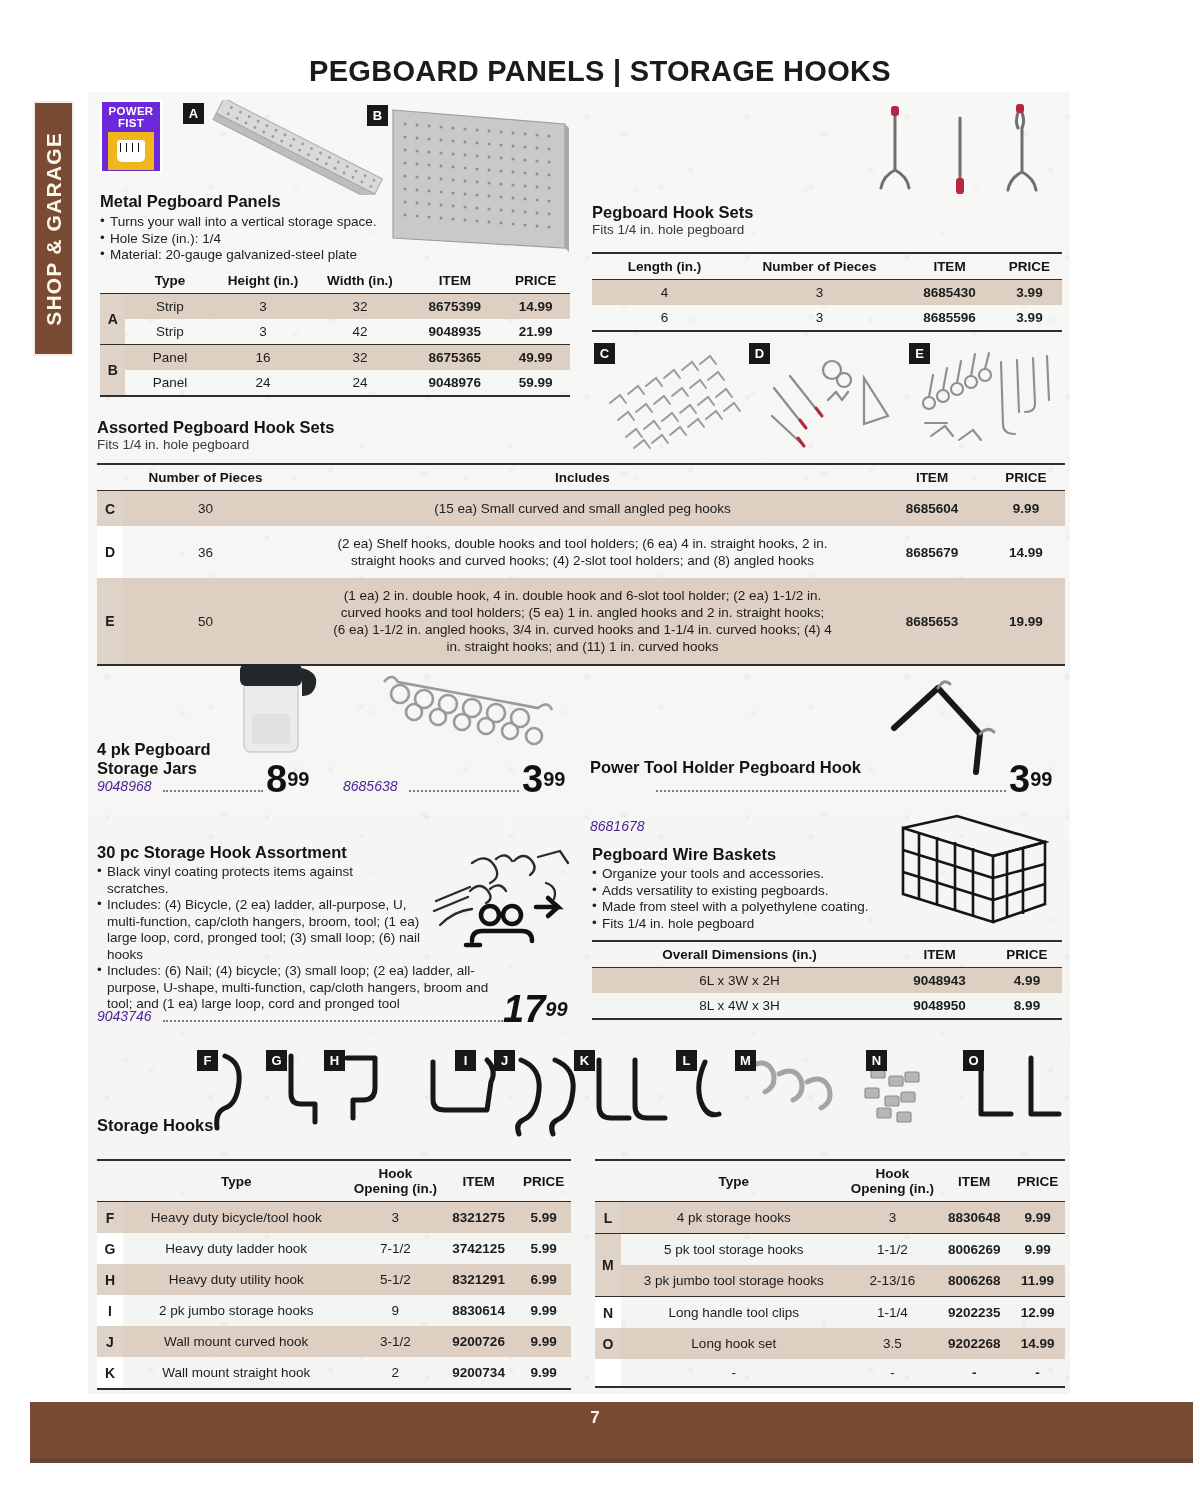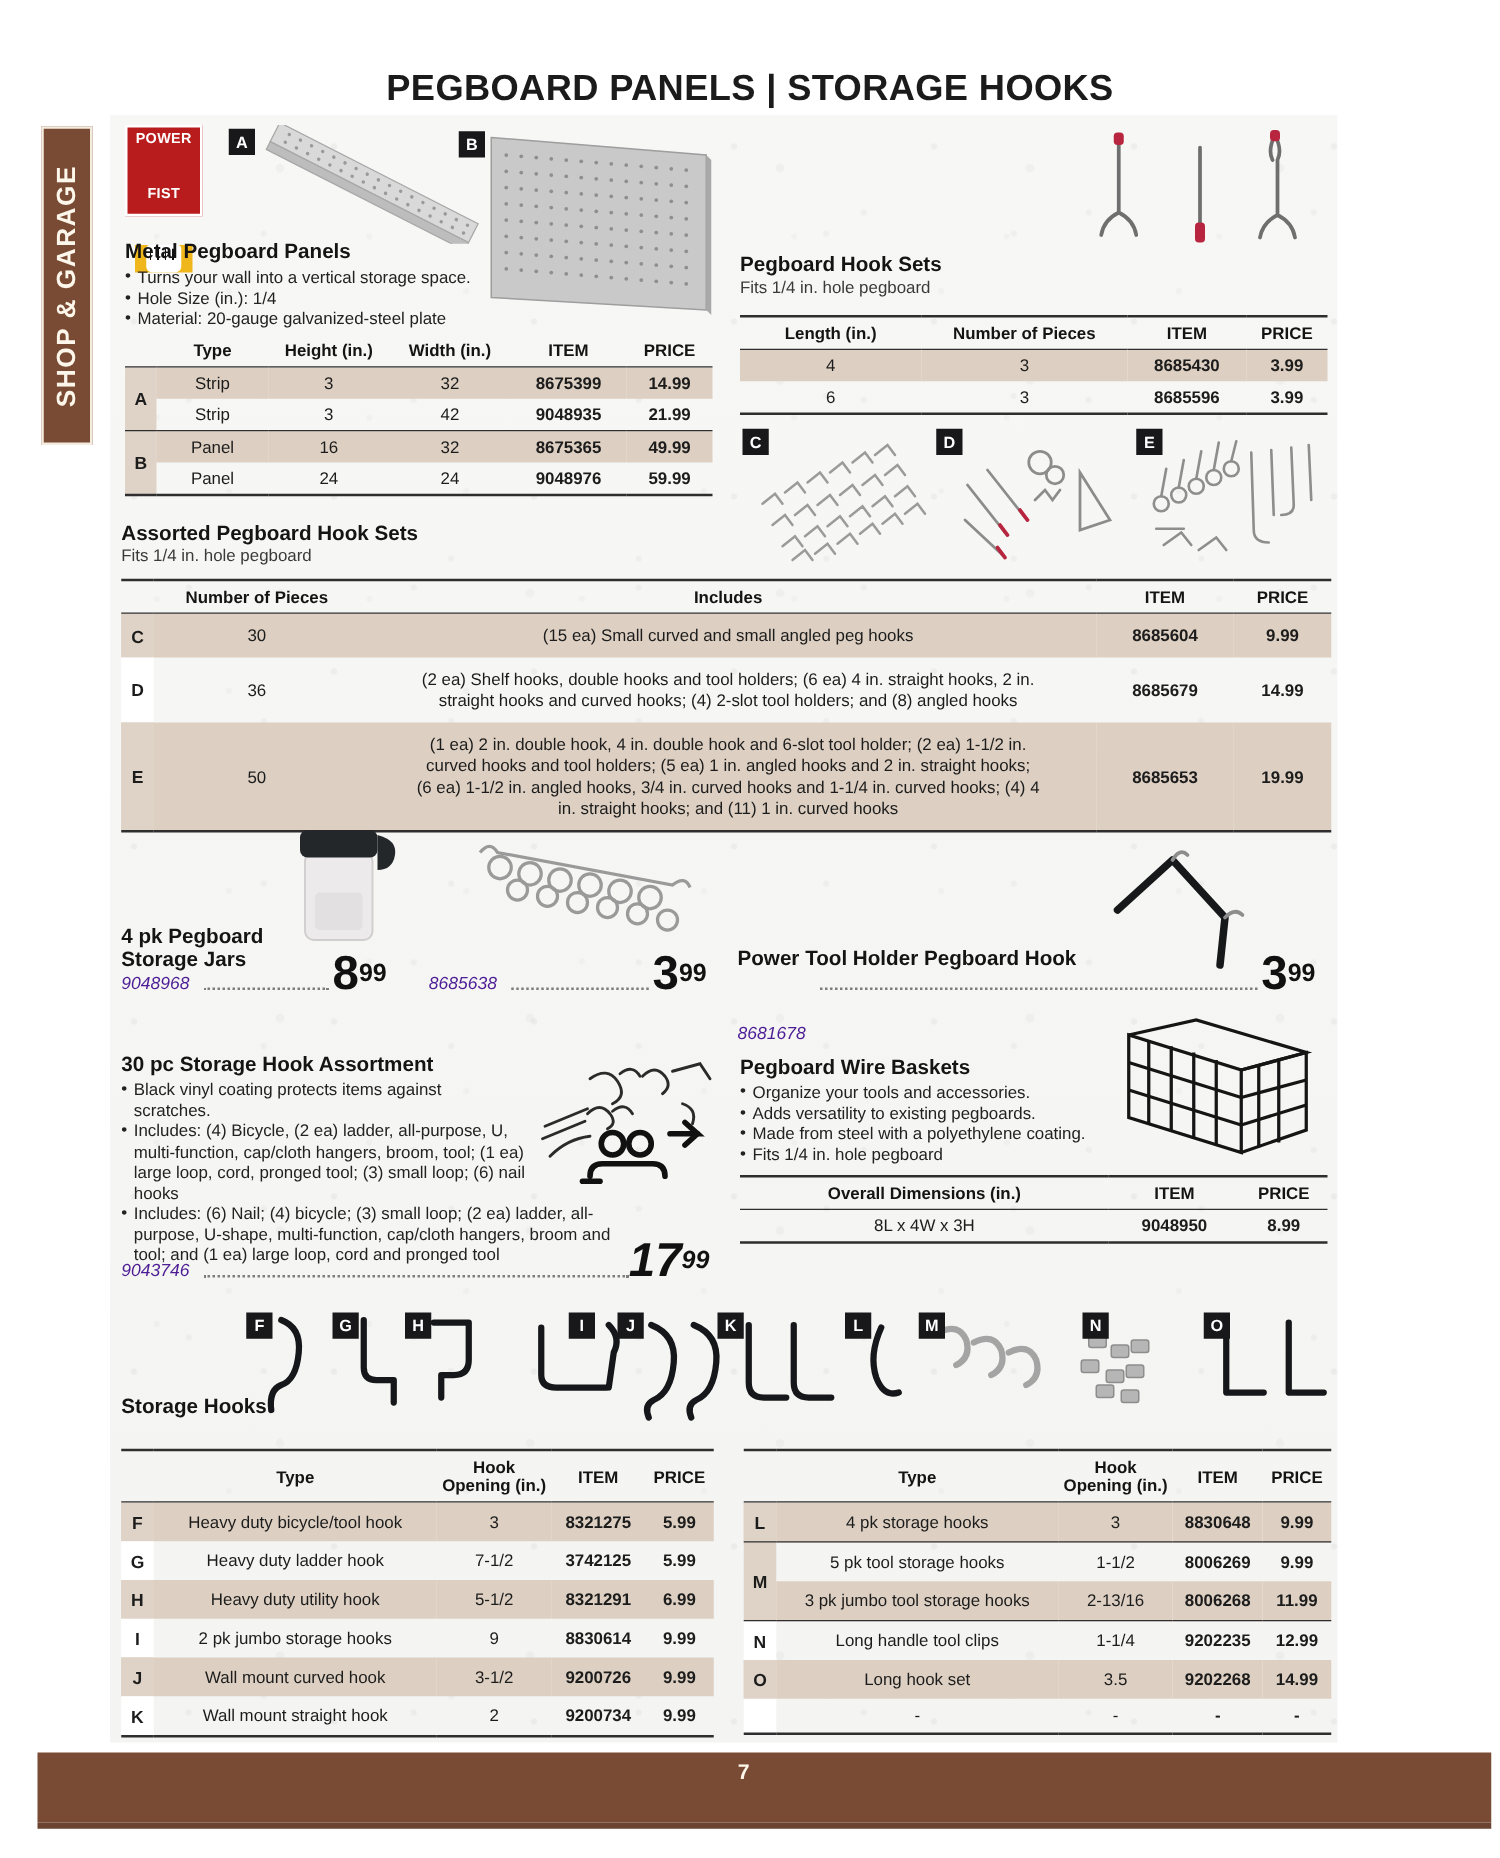--- a/index.html
+++ b/index.html
@@ -67,24 +67,23 @@
   }
   .footer-shadow {
     position: absolute; left: 30px; top: 1458px; width: 1163px; height: 5px;
     background: #6a4430;
   }
 
   
   .logo {
     position: absolute; left: 100px; top: 100px;
     width: 62px; height: 73px;
-    background: #b91c1c; border: 2px solid #fff;
+    background: #6d28d9; border: 2px solid #fff;
     display: flex; flex-direction: column; align-items: center;
     padding-top: 4px;
-    gap: 32px;
   }
   .logo .lw { color:#fff; font-weight: bold; font-size: 11.5px; line-height: 11.5px; letter-spacing: .3px;}
   .logo .fistbox {
     margin-top: 3px; width: 46px; height: 38px; background: #f0b71c;
     display:flex; align-items:center; justify-content:center;
   }
   .logo .fist { width: 28px; height: 22px; background:#fff; border-radius: 3px 3px 5px 5px; position:relative;}
   .logo .fist::before{content:"";position:absolute;left:3px;top:3px;width:22px;height:9px;
       background:repeating-linear-gradient(90deg,#111 0 1px,transparent 1px 6px);}
 
@@ -654,20 +653,25 @@
   <div class="tbl-wrap" style="left:592px;top:940px;width:470px;">
     <table>
       <thead>
         <tr class="rule-head" style="border-top:2px solid #2e2e2e;">
           <th style="width:295px;">Overall Dimensions (in.)</th>
           <th style="width:105px;">ITEM</th>
           <th style="width:70px;">PRICE</th>
         </tr>
       </thead>
       <tbody>
+        <tr class="shade">
+          <td class="c">6L x 3W x 2H</td>
+          <td class="c item-col">9048943</td>
+          <td class="c price-col">4.99</td>
+        </tr>
         <tr class="rule-bot">
           <td class="c">8L x 4W x 3H</td>
           <td class="c item-col">9048950</td>
           <td class="c price-col">8.99</td>
         </tr>
       </tbody>
     </table>
   </div>
 
   <svg class="art" style="left:195px;top:1048px;" width="875" height="90" viewBox="0 0 875 90">

